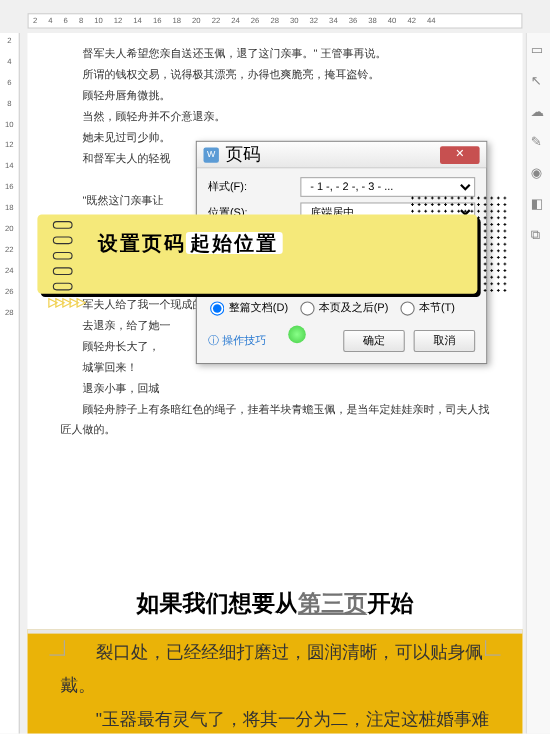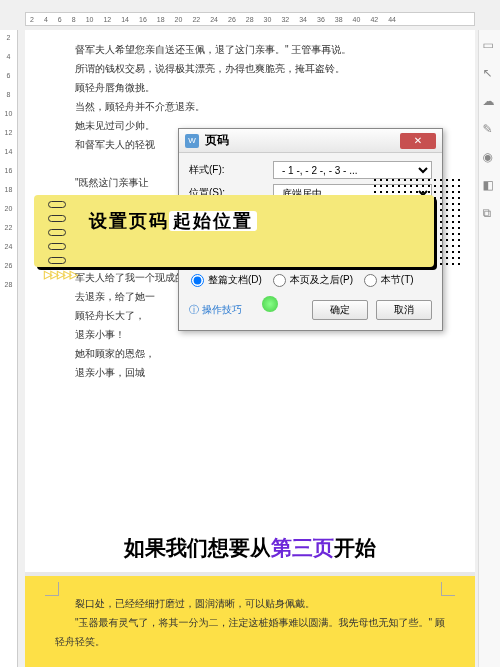--- a/index.html
+++ b/index.html
@@ -12,21 +12,21 @@
 
 .toolbar-r { position: absolute; top: 30px; right: 0; width: 22px; bottom: 0; background: #f8f8f8; border-left: 1px solid #ddd; display: flex; flex-direction: column; align-items: center; padding-top: 8px; gap: 14px; }
 .toolbar-r div { width: 14px; height: 14px; color: #888; font-size: 12px; }
 
 .page { position: absolute; top: 30px; left: 25px; right: 25px; bottom: 0; background: #fff; padding: 10px 30px; font-size: 10px; color: #333; line-height: 1.9; }
 .page p { text-indent: 2em; }
 
 .dialog { position: absolute; top: 128px; left: 178px; width: 265px; background: #f4f4f4; border: 1px solid #888; box-shadow: 2px 2px 6px rgba(0,0,0,.3); font-size: 10px; z-index: 5; }
 .dialog-title { background: linear-gradient(#fdfdfd,#e8e8e8); border-bottom: 1px solid #ccc; height: 24px; display: flex; align-items: center; padding: 0 6px; }
 .dialog-title .icon { width: 14px; height: 14px; background: #5b9bd5; border-radius: 2px; margin-right: 6px; display: flex; align-items: center; justify-content: center; color: #fff; font-size: 8px; }
-.dialog-title .txt { flex: 1; font-size: 12px; font-weight: bold; }
+.dialog-title .txt { flex: 1; font-size: 16px; }
 .dialog-title .close { width: 36px; height: 16px; background: #c75050; color: #fff; text-align: center; font-size: 10px; border-radius: 2px; line-height: 16px; }
 .dialog-body { padding: 8px 10px 10px; }
 .row { display: flex; align-items: center; margin-bottom: 5px; gap: 20px; }
 .row label { width: 48px; font-size: 10px; }
 .row select, .row input[type=text] { flex: 1; height: 18px; border: 1px solid #aaa; font-size: 10px; padding: 0 4px; background: #fff; margin-left: 16px; }
 .fieldset { border-top: 1px solid #ccc; margin-top: 6px; padding-top: 6px; position: relative; }
 .fieldset > .legend { position: absolute; top: -7px; left: 0; background: #f4f4f4; padding-right: 4px; font-size: 10px; }
 .radio-row { display: flex; align-items: center; gap: 4px; margin: 3px 0 3px 8px; font-size: 10px; }
 .radio-row input[type=radio] { margin: 0; }
 .spin { width: 48px; height: 18px; border: 1px solid #aaa; background: #fff; font-size: 10px; padding: 0 3px; }
@@ -40,23 +40,23 @@
 .banner-bg { position: absolute; inset: 0; background: #f5e97a; border-radius: 4px; box-shadow: 3px 3px 0 #000; }
 .banner-dots { position: absolute; top: -18px; right: -28px; width: 90px; height: 90px; background-image: radial-gradient(#000 1.2px, transparent 1.2px); background-size: 6px 6px; z-index: -1; }
 .banner-text { position: absolute; left: 55px; top: 14px; font-size: 18px; font-weight: 900; color: #000; letter-spacing: 2px; }
 .banner-text .hl { background: #fff; padding: 0 4px; border-radius: 3px; }
 .rings { position: absolute; left: 14px; top: 6px; display: flex; flex-direction: column; gap: 7px; }
 .rings div { width: 18px; height: 7px; border: 1.5px solid #333; border-radius: 6px; background: #f5e97a; }
 .chevrons { position: absolute; left: 10px; bottom: -14px; color: #f0d050; font-size: 11px; letter-spacing: -2px; font-weight: bold; }
 
 .caption { position: absolute; bottom: 105px; left: 0; right: 0; font-size: 21px; font-weight: 800; color: #000; text-align: center; z-index: 10; }
 .caption .outline { text-shadow: -1.5px -1.5px 0 #fff, 1.5px -1.5px 0 #fff, -1.5px 1.5px 0 #fff, 1.5px 1.5px 0 #fff; }
-.caption .hl2 { color: #6d28d9; }
-
-.page2 { position: absolute; bottom: 0; left: 25px; right: 25px; height: 95px; background: #fde047; border-top: 4px solid #e8e8e8; padding: 18px 30px 0; font-size: 10px; color: #333; line-height: 1.9; }
+.caption .hl2 { color: #737373; text-decoration: underline; }
+
+.page2 { position: absolute; bottom: 0; left: 25px; right: 25px; height: 95px; background: #eab308; border-top: 4px solid #e8e8e8; padding: 3px 30px 0; font-size: 16px; color: #333; line-height: 1.9; }
 .page2 p { text-indent: 2em; }
 .corner { position: absolute; width: 14px; height: 14px; border: 1px solid #aaa; }
 .corner.tl { top: 6px; left: 20px; border-right: none; border-bottom: none; transform: rotate(180deg); }
 .corner.tr { top: 6px; right: 20px; border-left: none; border-bottom: none; transform: rotate(180deg); }
 </style>
 </head>
 <body>
 
 <div class="ruler-h">
     <span>2</span>
@@ -118,23 +118,23 @@
     <p>和督军夫人的轻视</p>
     <p>&nbsp;</p>
     <p>"既然这门亲事让</p>
     <p>&nbsp;</p>
     <p>&nbsp;</p>
     <p>&nbsp;</p>
     <p>"真是歪打正着！用</p>
     <p>军夫人给了我一个现成的</p>
     <p>去退亲，给了她一</p>
     <p>顾轻舟长大了，</p>
-    <p>退亲小事！</p>
-    <p>她和顾家的恩怨，</p>
+    <p>城掌回来！</p>
     <p>退亲小事，回城</p>
+    <p>顾轻舟脖子上有条暗红色的绳子，挂着半块青蟾玉佩，是当年定娃娃亲时，司夫人找匠人做的。</p>
   </div>
 
 <div class="dialog">
   <div class="dialog-title">
     <div class="icon">W</div>
     <div class="txt">页码</div>
     <div class="close">✕</div>
   </div>
   <div class="dialog-body">
     <div class="row">

